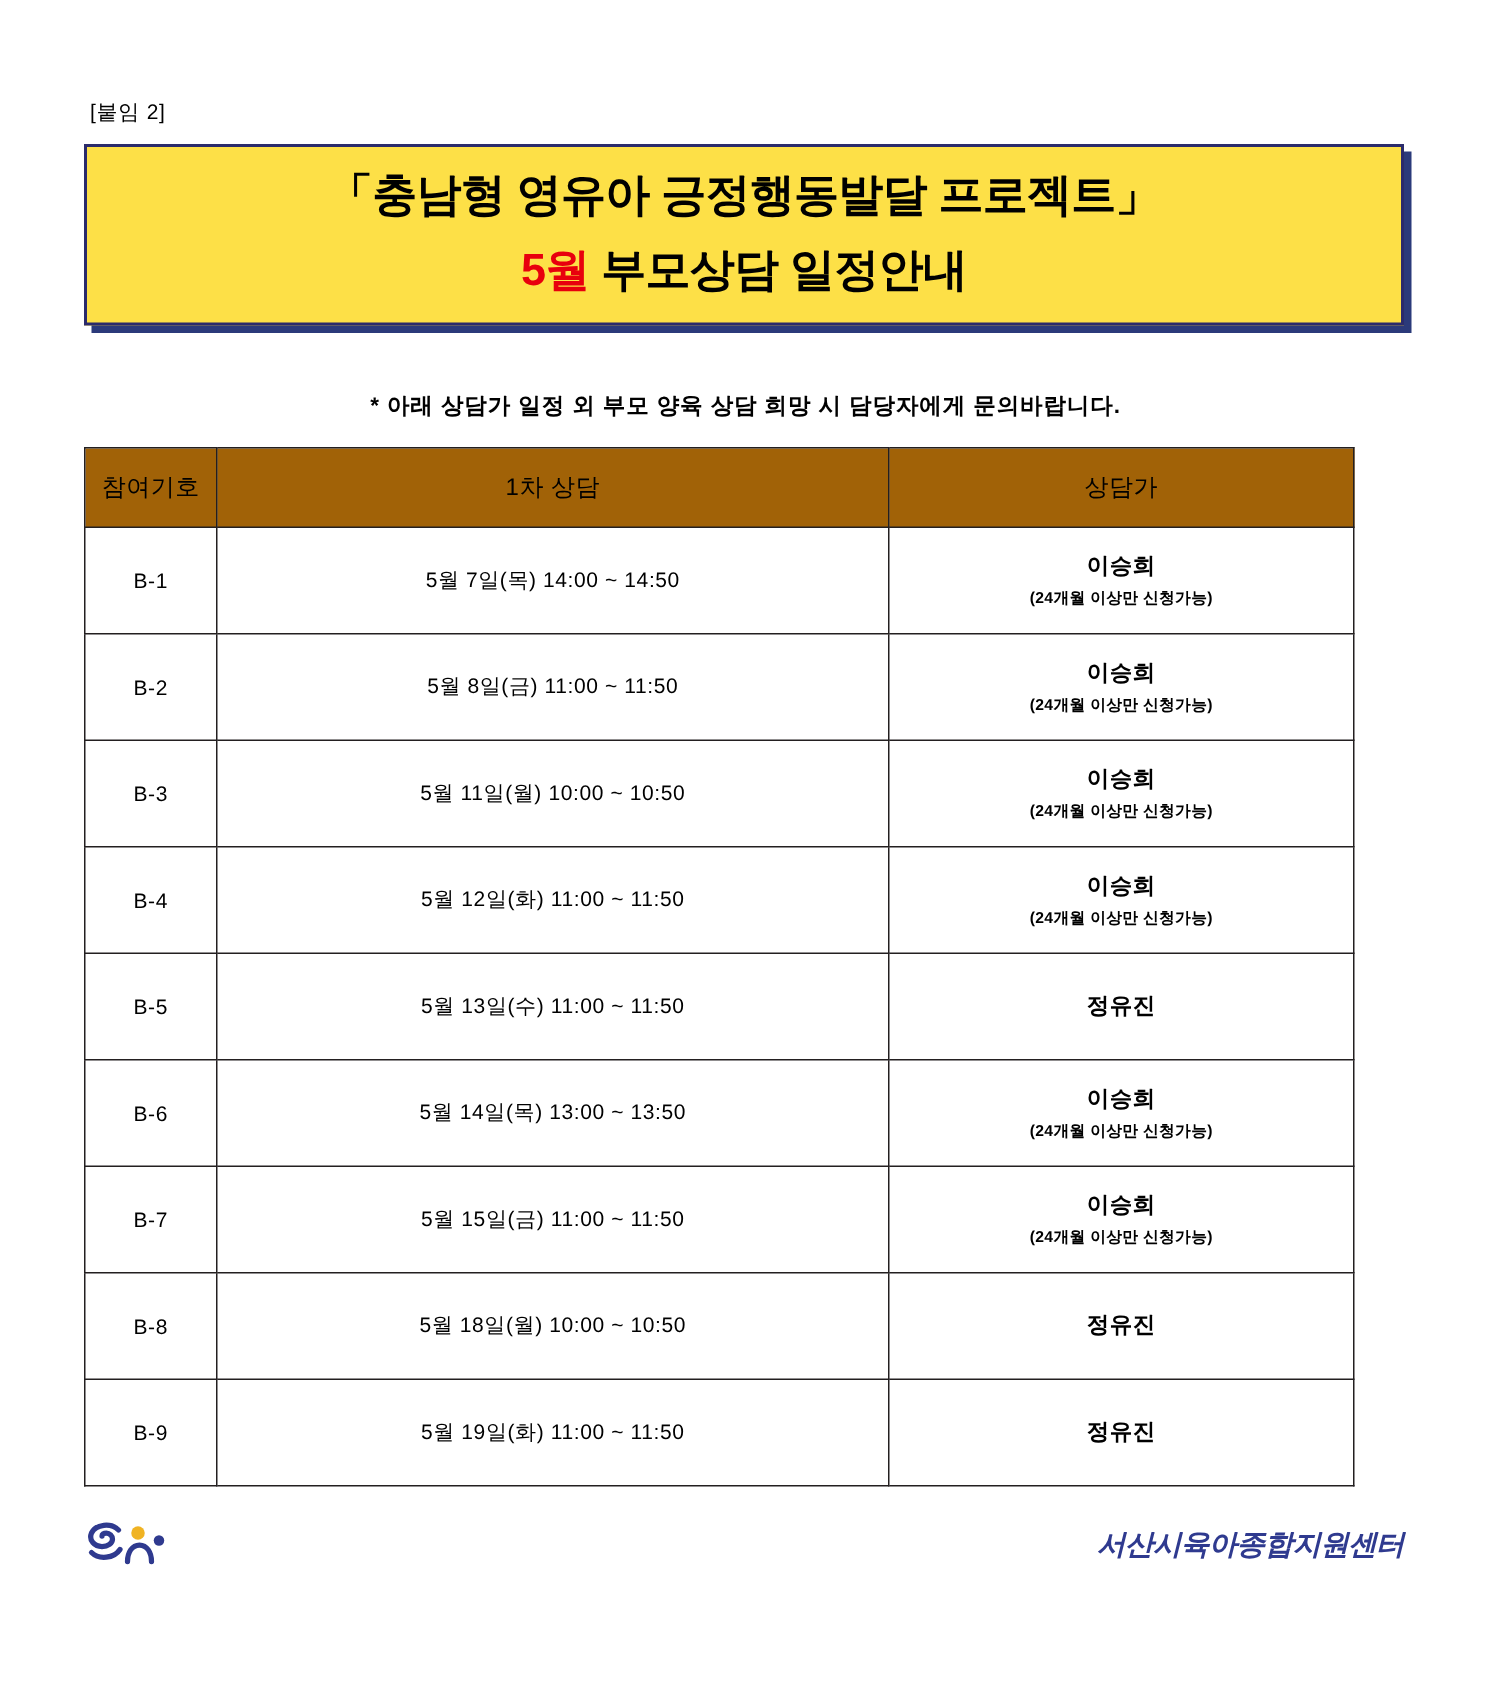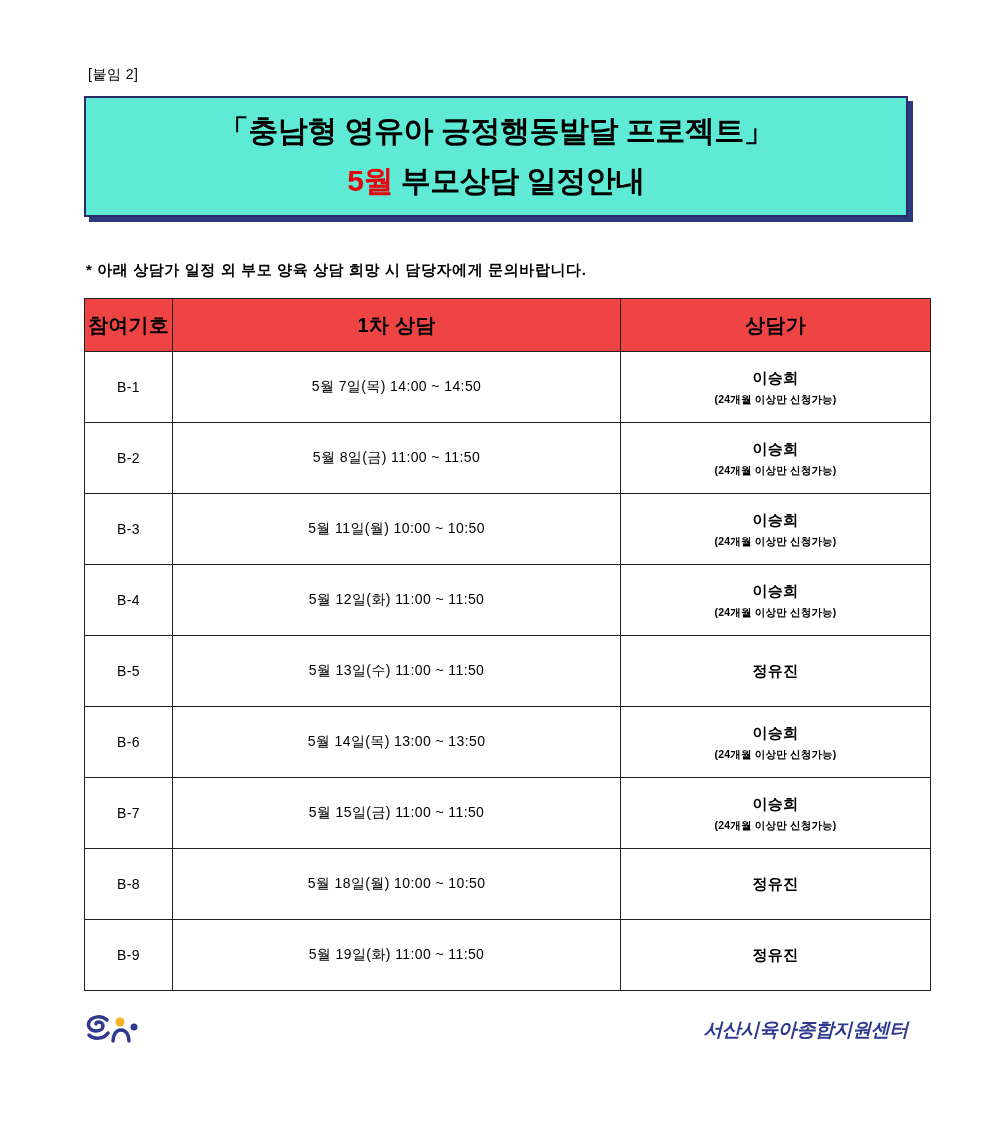--- a/index.html
+++ b/index.html
@@ -12,37 +12,37 @@
     height: 1128px;
     font-family: "Liberation Sans", sans-serif;
     color: #000000;
     position: relative;
     overflow: hidden;
   }
   .page {
     width: 992px;
     height: 1128px;
     box-sizing: border-box;
-    padding: 0 84px;
+    padding: 0 56px;
     position: relative;
     border-radius: 15px;
   }
   .attach-label {
     font-size: 14px;
     letter-spacing: 0.5px;
     padding-top: 66px;
     padding-left: 4px;
     color: #000;
   }
   
   .title-box {
     margin-top: 12px;
     border: 2px solid #2b2b6b;
     box-shadow: 5px 5px 0 0 #2b3a7a;
-    background: #5eead4;
+    background: #fde047;
     text-align: center;
     padding: 14px 10px 16px 10px;
     position: relative;
   }
   .title-line1 {
     font-size: 30px;
     font-weight: bold;
     letter-spacing: -0.5px;
     line-height: 1.25;
     white-space: nowrap;
@@ -57,38 +57,39 @@
   }
   .title-highlight {
     color: #e8000d;
   }
   .notice {
     margin-top: 44px;
     font-size: 15px;
     font-weight: bold;
     letter-spacing: 0.6px;
     padding-left: 2px;
+    text-align: center;
   }
   
   table.schedule {
     margin-top: 18px;
     border-collapse: collapse;
     width: 846px;
     table-layout: fixed;
   }
   table.schedule th,
   table.schedule td {
     border: 1px solid #231f20;
     text-align: center;
     vertical-align: middle;
   }
   table.schedule th {
-    background: #ef4444;
-    font-size: 20px;
-    font-weight: bold;
+    background: #a16207;
+    font-size: 16px;
+    font-weight: normal;
     height: 50px;
     letter-spacing: 0.3px;
   }
   col.c1 { width: 88px; }
   col.c2 { width: 448px; }
   col.c3 { width: 310px; }
   td.code {
     font-size: 14px;
     height: 68px;
     letter-spacing: 0.4px;

